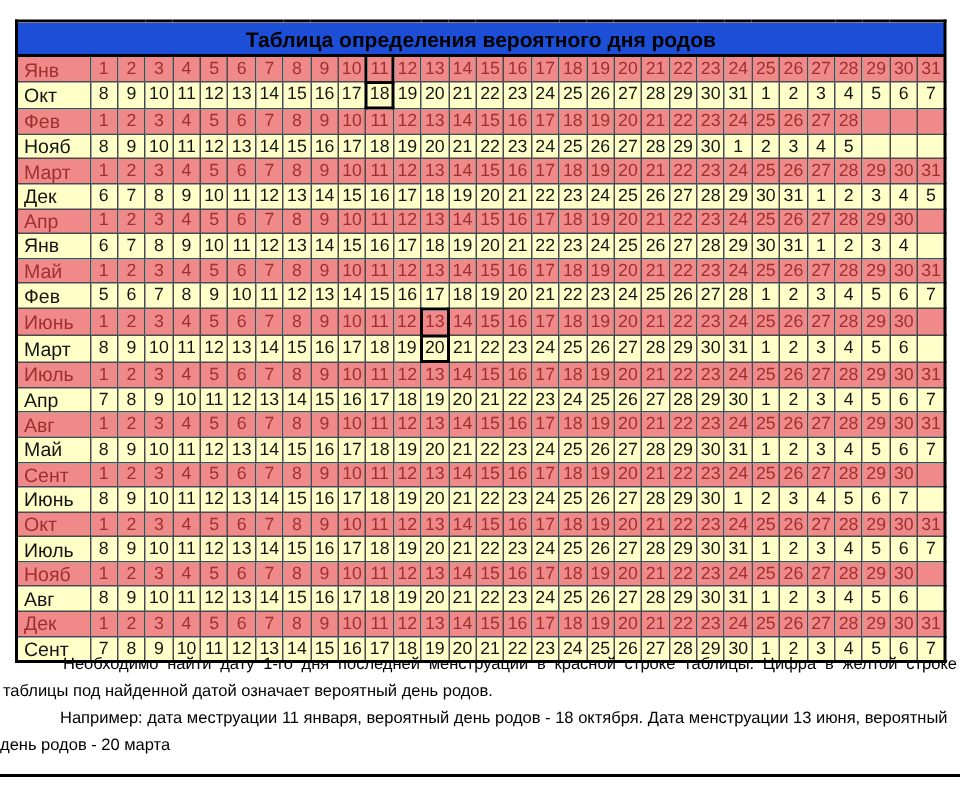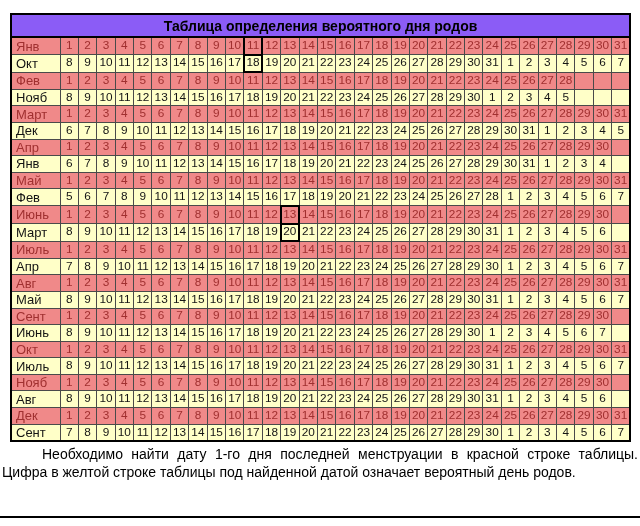--- a/index.html
+++ b/index.html
@@ -11,29 +11,29 @@
   table{
     border-collapse:collapse;table-layout:fixed;width:619px;
     border:2px solid #000;
   }
   td{
     border:1px solid #4a4a4a;text-align:center;vertical-align:middle;
     font-size:11.8px;height:15.6px;padding:0;overflow:hidden;white-space:nowrap;
     line-height:1;
   }
   td.title-cell{
-    background:#8b5cf6;color:#000;font-weight:bold;font-size:14px;height:21px;
+    background:#1d4ed8;color:#000;font-weight:bold;font-size:14px;height:21px;
     border-bottom:2px solid #000;
   }
   tr.red td{background:var(--red-bg);color:var(--red-text);}
   tr.yellow td{background:var(--yellow-bg);color:#141414;}
   td.month{text-align:left;padding-left:4px;font-size:13px;}
   td.purple-box{color:var(--purple);border:2px solid #000;}
   td.black-box{border:2px solid #000;}
-  .footer{position:absolute;left:0;top:446px;width:640px;font-size:14px;line-height:17.5px;}
+  .footer{position:absolute;left:0;top:435px;width:640px;font-size:11px;line-height:17.5px;}
   .footer p{margin:0;}
   .footer .p1{text-align:justify;text-indent:40px;padding:0 2px 0 2px;}
   .footer .p2{text-align:left;text-indent:40px;margin-top:1px;padding-right:6px;}
   .bottom-rule{position:absolute;left:0;top:516px;width:640px;height:2px;background:#000;}
 </style>
 </head>
 <body>
 
 <div class="table-wrap">
   <table>
@@ -890,15 +890,16 @@
           <td>5</td>
           <td>6</td>
           <td>7</td>
         </tr>
       </tbody>
   </table>
 </div>
 
 <div class="footer">
   <p class="p1">Необходимо найти дату 1-го дня последней менструации  в красной строке таблицы. Цифра в желтой строке таблицы под найденной датой означает вероятный день родов.</p>
+  <p class="p2">Например: дата меструации 11 января, вероятный день родов - 18 октября. Дата менструации 13 июня, вероятный день родов - 20 марта</p>
 </div>
 
 <div class="bottom-rule"></div>
 
 </body></html>

